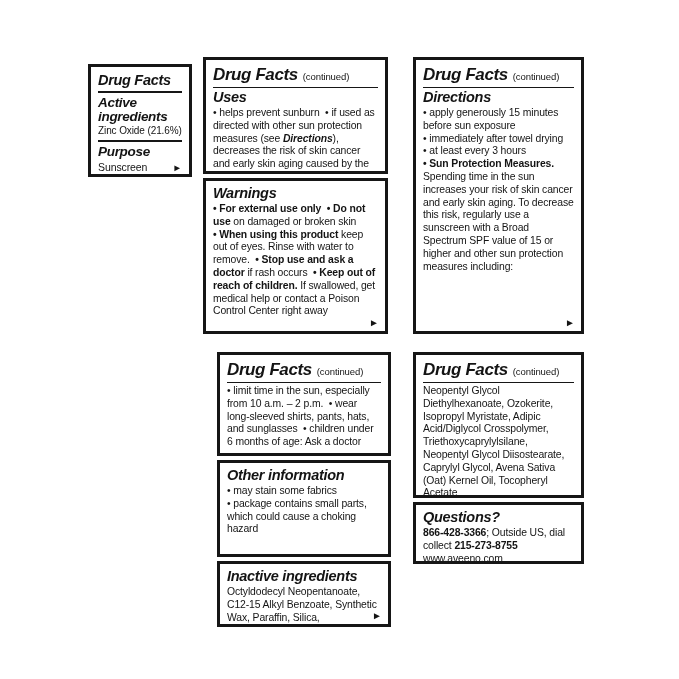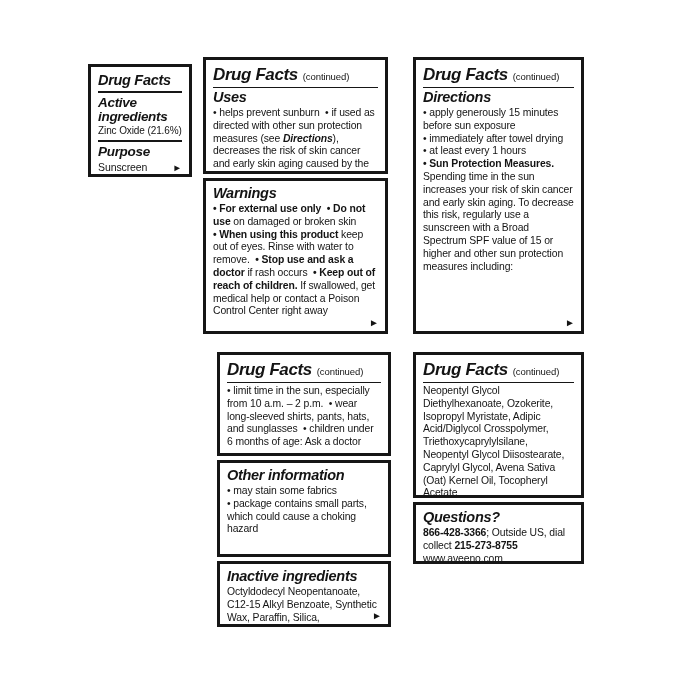--- a/index.html
+++ b/index.html
@@ -85,21 +85,21 @@
   <section style="display:contents">
     <div class="box" id="box-directions">
       <div class="title-row">
         <span class="df-title">Drug Facts</span>
         <span class="continued">(continued)</span>
       </div>
       <hr class="thin-rule">
       <h3 class="sec-h">Directions</h3>
       <p class="body"><span>• apply generously 15 minutes before sun exposure
 </span><span>• immediately after towel drying
-</span><span>• at least every 1 hours
+</span><span>• at least every 3 hours
 </span><span class="b">• Sun Protection Measures.</span><span>
 Spending time in the sun increases your risk of skin cancer and early skin aging. To decrease this risk, regularly use a sunscreen with a Broad Spectrum SPF value of 15 or higher and other sun protection measures including:</span></p>
       <span class="arrow">►</span>
     </div>
   </section>
 
   
   <section style="display:contents">
     <div class="box" id="box-sun">
       <div class="title-row">

